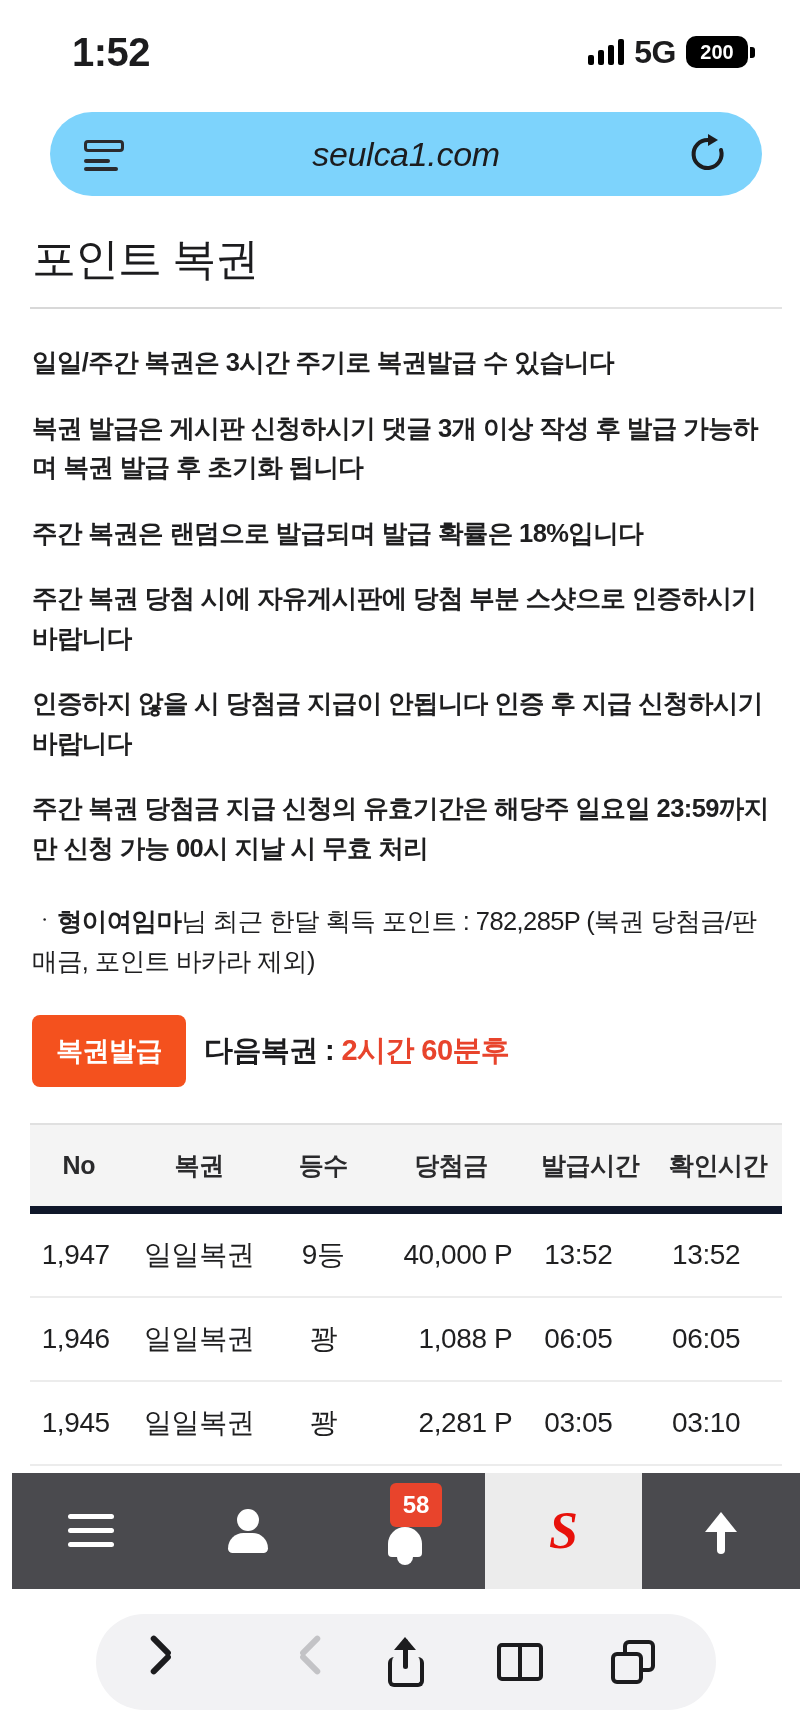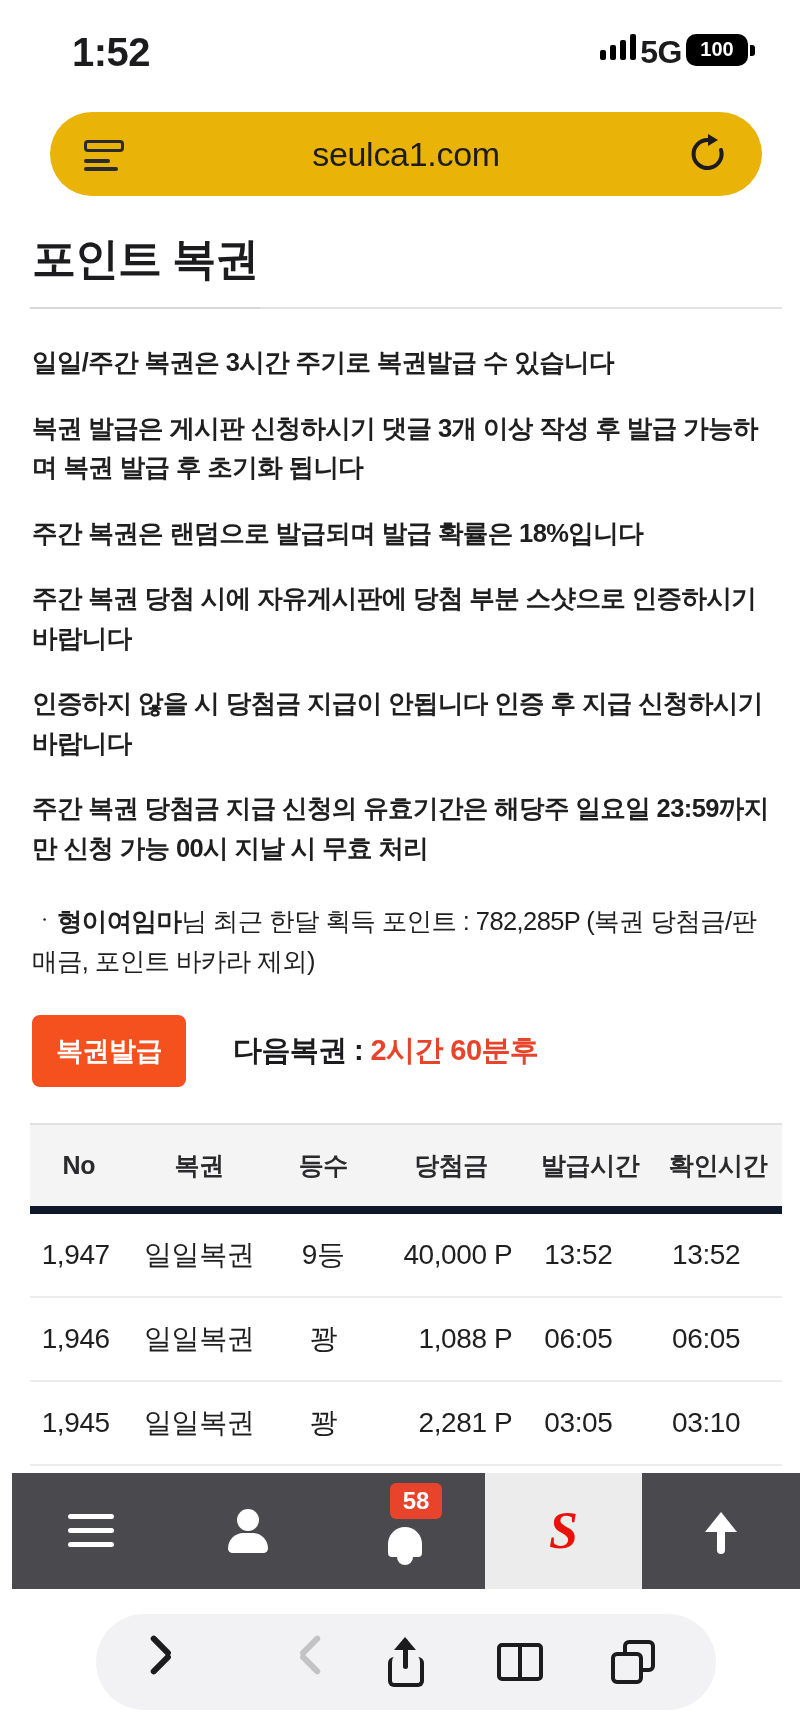--- a/index.html
+++ b/index.html
@@ -30,22 +30,22 @@
     justify-content: space-between;
     padding: 0 52px 0 60px;
   }
   .status-time {
     font-size: 40px;
     font-weight: 600;
     letter-spacing: -0.5px;
   }
   .status-right {
     display: flex;
-    align-items: flex-start;
-    gap: 4px;
+    align-items: center;
+    gap: 10px;
   }
   .signal-bars {
     display: flex;
     align-items: flex-end;
     gap: 4px;
     height: 26px;
   }
   .signal-bars i {
     display: block;
     width: 6px;
@@ -85,25 +85,26 @@
     border-radius: 0 3px 3px 0;
   }
 
   
   .url-bar-wrap {
     padding: 8px 38px 22px;
   }
   .url-bar {
     height: 84px;
     border-radius: 42px;
-    background: #eab308;
+    background: #7dd3fc;
     display: flex;
     align-items: center;
     justify-content: space-between;
     padding: 0 34px;
+    font-style: italic;
   }
   .url-text {
     font-size: 34px;
     color: #1c1c1e;
     letter-spacing: -0.3px;
   }
   .reader-icon {
     width: 40px;
     height: 34px;
     position: relative;
@@ -127,21 +128,21 @@
   .reload-icon svg { display: block; }
 
   
   .content {
     flex: 1 1 auto;
     padding: 0 18px;
     overflow: hidden;
   }
   .page-title {
     font-size: 44px;
-    font-weight: 700;
+    font-weight: 400;
     letter-spacing: -1px;
     padding: 12px 2px 18px;
     border-bottom: 2px solid #d8d8d8;
     display: inline-block;
   }
   .title-rule {
     border-bottom: 2px solid #e3e3e3;
     margin-top: -2px;
   }
   .notice {
@@ -176,21 +177,20 @@
     border: none;
     border-radius: 8px;
     padding: 18px 24px;
     letter-spacing: -0.5px;
     cursor: pointer;
   }
   .next-label {
     font-size: 29px;
     font-weight: 600;
     letter-spacing: -0.6px;
-    margin-left: 29px;
   }
   .next-time {
     color: #e8442c;
     font-weight: 700;
   }
 
   
   .lottery-table {
     width: 100%;
     border-collapse: collapse;
@@ -277,21 +277,21 @@
     position: absolute;
     bottom: -8px; left: 9px;
     width: 16px; height: 8px;
     background: #fff;
     border-radius: 0 0 8px 8px;
   }
   .bell-badge {
     position: absolute;
     top: -18px; left: 14px;
     min-width: 52px;
-    height: 36px;
+    height: 44px;
     background: #e8442c;
     color: #fff;
     border-radius: 6px;
     font-size: 24px;
     font-weight: 700;
     display: flex;
     align-items: center;
     justify-content: center;
     padding: 0 8px;
   }
@@ -399,21 +399,21 @@
   <div class="status-bar">
     <div class="status-time">1:52</div>
     <div class="status-right">
       <div class="signal-bars">
         <i></i>
           <i></i>
           <i></i>
           <i></i>
       </div>
       <div class="net-label">5G</div>
-      <div class="battery">100</div>
+      <div class="battery">200</div>
     </div>
   </div>
 
   <div class="url-bar-wrap">
     <div class="url-bar">
       <span class="reader-icon">
         <span class="l1"></span>
           <span class="l2"></span>
           <span class="l3"></span>
       </span>

